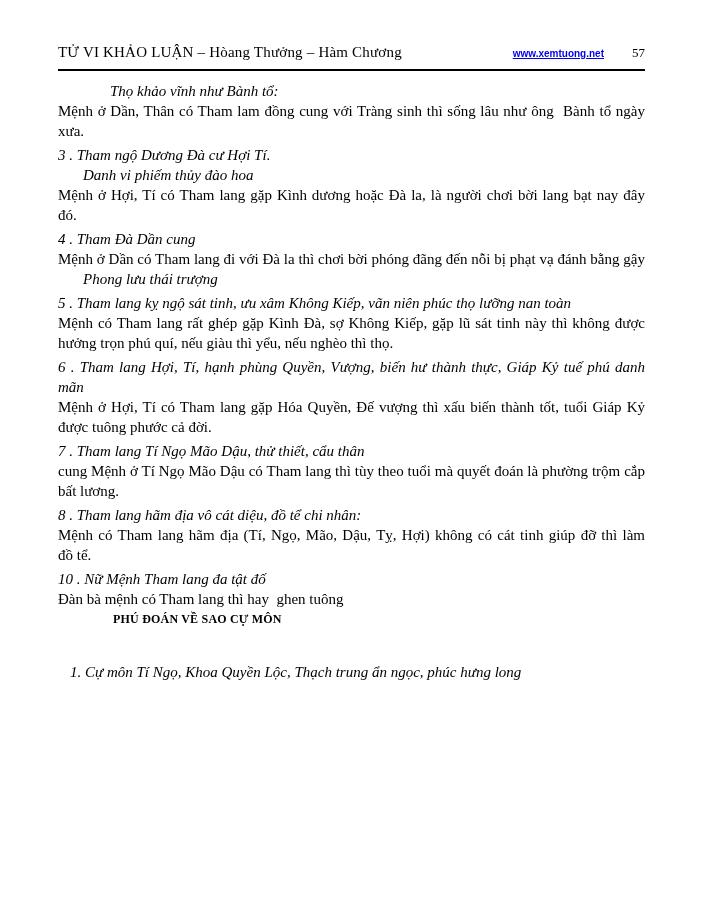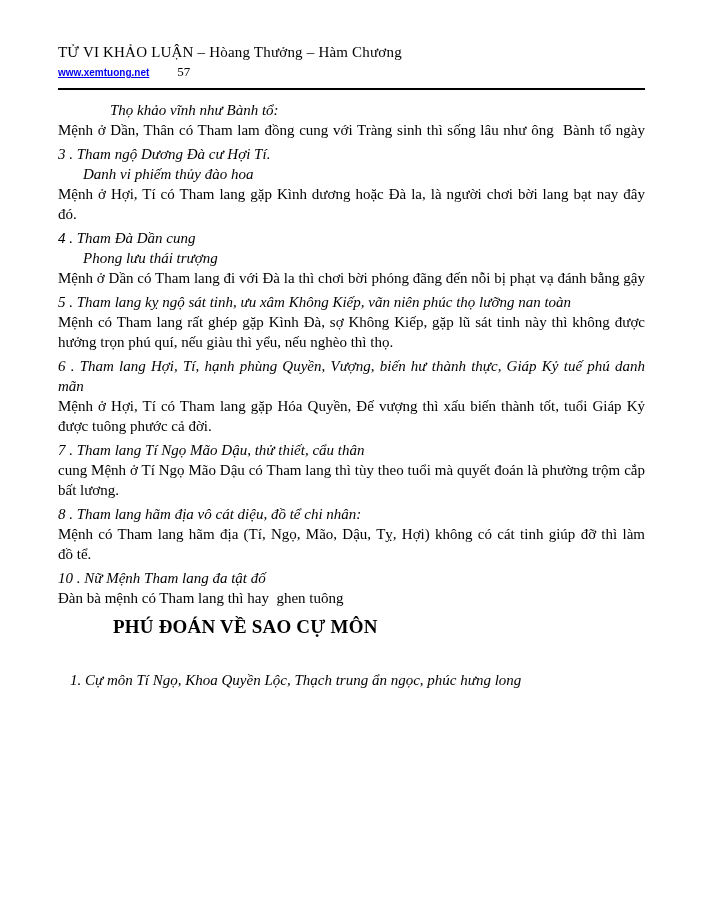--- a/index.html
+++ b/index.html
@@ -14,21 +14,20 @@
     font-size: 15px;
     padding: 43px 60px 0 58px;
     overflow: hidden;
   }
   .header {
     display: flex;
     justify-content: space-between;
     align-items: baseline;
     line-height: 19px;
     white-space: nowrap;
-    flex-direction: column;
   }
   .book-title { letter-spacing: 0.2px; }
   .header-right { display: inline-flex; align-items: baseline; }
   .site-link {
     font-family: "Liberation Sans", "DejaVu Sans", sans-serif;
     font-weight: bold;
     font-size: 10px;
     color: #0000ee;
     text-decoration: underline;
     cursor: pointer;
@@ -47,25 +46,24 @@
     height: 20px;
     line-height: 20px;
     white-space: pre-wrap;
     overflow: hidden;
   }
   .title { font-style: italic; }
   .stretch { text-align: justify; text-align-last: justify; -moz-text-align-last: justify; }
   .indent-big { text-indent: 52px; }
   .indent-sub { text-indent: 25px; }
   .heading {
-    margin-top: 9px;
     height: 20px;
     line-height: 20px;
     font-weight: bold;
-    font-size: 19px;
+    font-size: 12px;
     padding-left: 55px;
     letter-spacing: 0.2px;
   }
   .closing {
     margin-top: 33px;
     height: 20px;
     line-height: 20px;
     font-style: italic;
     text-indent: 12px;
   }
@@ -82,33 +80,34 @@
       <span class="page-num">57</span>
     </span>
   </div>
   <hr class="header-rule">
 
   <div class="content">
 
     <div class="section first">
       <div class="line title indent-big">Thọ khảo vĩnh như Bành tổ:</div>
       <div class="line stretch">Mệnh ở Dần, Thân có Tham lam đồng cung với Tràng sinh thì sống lâu như ông  Bành tổ ngày</div>
+      <div class="line">xưa.</div>
     </div>
 
     <div class="section">
       <div class="line title">3 . Tham ngộ Dương Đà cư Hợi Tí.</div>
       <div class="line title indent-sub">Danh vi phiếm thủy đào hoa</div>
       <div class="line stretch">Mệnh ở Hợi, Tí có Tham lang gặp Kình dương hoặc Đà la, là người chơi bời lang bạt nay đây mai</div>
       <div class="line">đó.</div>
     </div>
 
     <div class="section">
       <div class="line title">4 . Tham Đà Dần cung</div>
+      <div class="line stretch">Mệnh ở Dần có Tham lang đi với Đà la thì chơi bời phóng đãng đến nỗi bị phạt vạ đánh bằng gậy</div>
       <div class="line title indent-sub">Phong lưu thái trượng</div>
-      <div class="line stretch">Mệnh ở Dần có Tham lang đi với Đà la thì chơi bời phóng đãng đến nỗi bị phạt vạ đánh bằng gậy</div>
     </div>
 
     <div class="section">
       <div class="line title">5 . Tham lang kỵ ngộ sát tinh, ưu xâm Không Kiếp, vãn niên phúc thọ lưỡng nan toàn</div>
       <div class="line stretch">Mệnh có Tham lang rất ghép gặp Kình Đà, sợ Không Kiếp, gặp lũ sát tinh này thì không được</div>
       <div class="line">hưởng trọn phú quí, nếu giàu thì yểu, nếu nghèo thì thọ.</div>
     </div>
 
     <div class="section">
       <div class="line title stretch">6 . Tham lang Hợi, Tí, hạnh phùng Quyền, Vượng, biến hư thành thực, Giáp Kỷ tuế phú danh viên</div>

